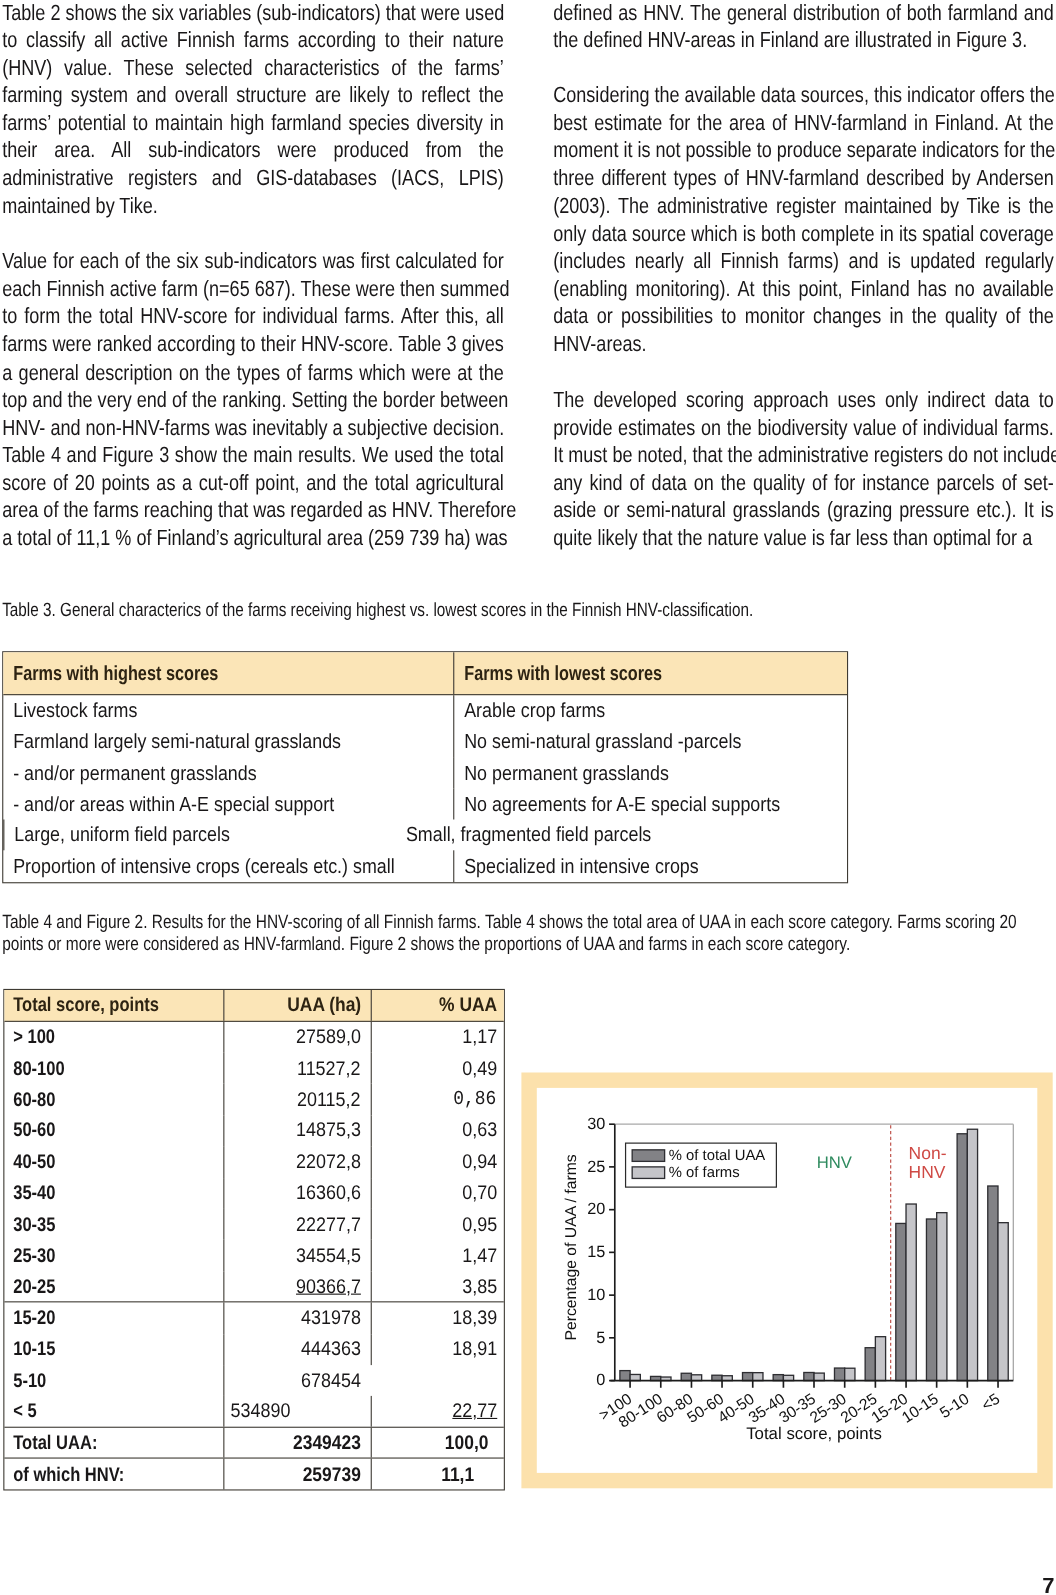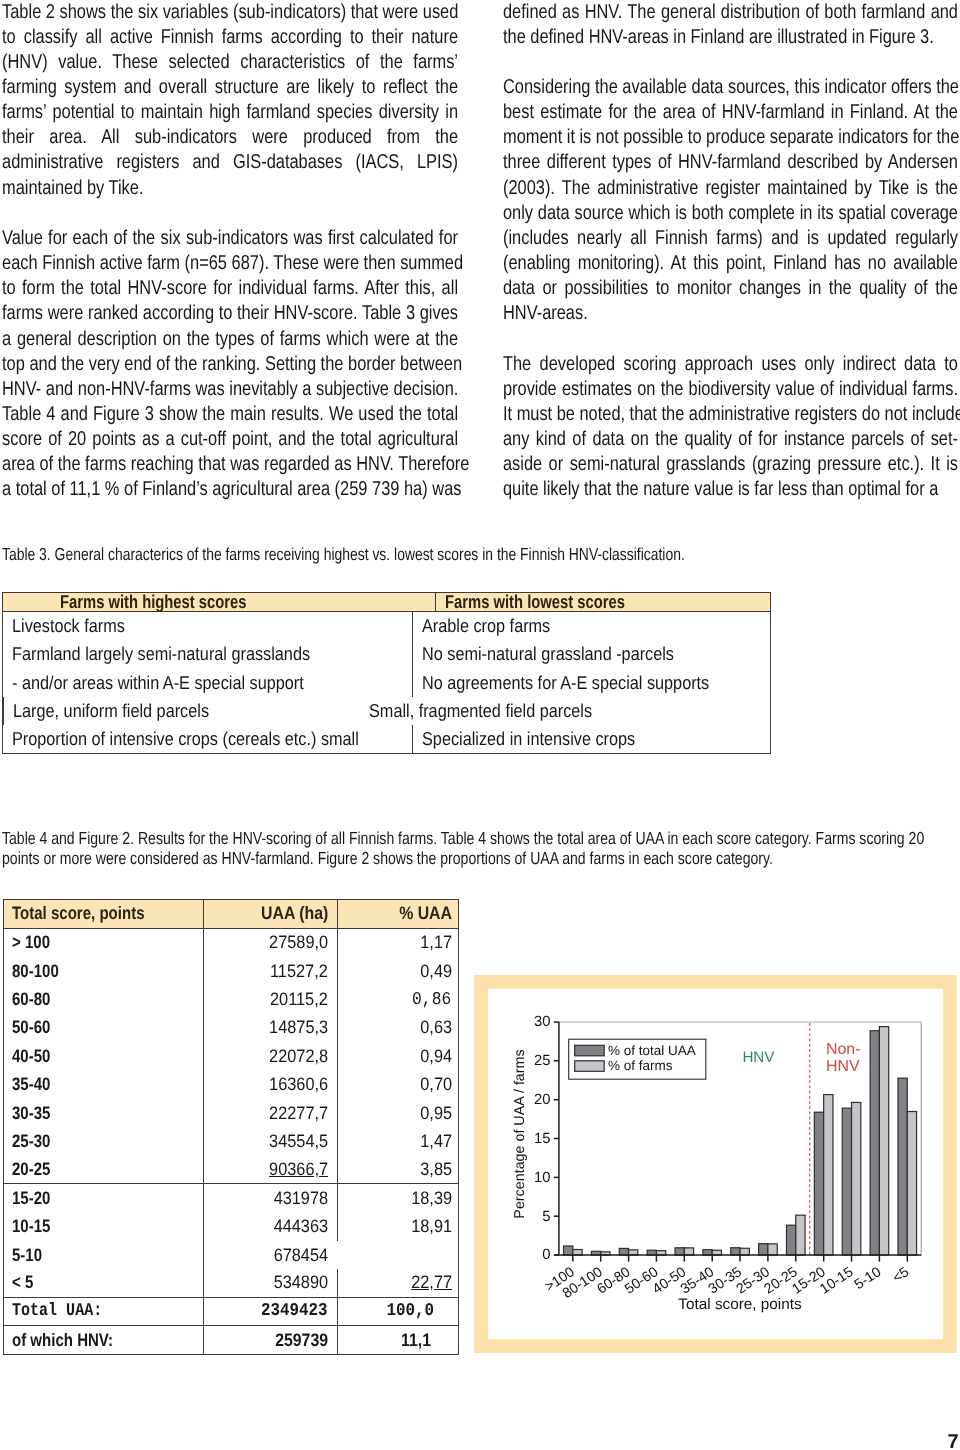--- a/index.html
+++ b/index.html
@@ -91,21 +91,21 @@
         <span class="ln">It must be noted, that the administrative registers do not include</span>
         <span class="ln">any kind of data on the quality of for instance parcels of set-</span>
         <span class="ln">aside or semi-natural grasslands (grazing pressure etc.). It is</span>
         <span class="ln last">quite likely that the nature value is far less than optimal for a</span>
       </div>
     </div>
 <div class="caption" style="left:2px;top:543.5px;width:860px;transform:scaleX(0.8);font-size:17.4px;line-height:21.5px;">
       <span class="cln">Table 3. General characterics of the farms receiving highest vs. lowest scores in the Finnish HNV-classification.</span>
     </div>
     <div class="tbl" style="left:2.0px;top:592.0px;width:769.0px;">
-      <div class="trow hdr" style="height:19px;border-bottom:1.4px solid #3e3a33;padding-left:48px;">
+      <div class="trow hdr" style="height:39px;border-bottom:1.4px solid #3e3a33;">
         <div class="tcell" style="width:409.0px;padding-left:9px;">
           <span class="ci" style="transform:scaleX(0.795);font-size:18.6px;">Farms with highest scores</span>
         </div>
         <div class="tcell" style="width:357.2px;padding-left:9px;border-left:1.4px solid #3e3a33;">
           <span class="ci" style="transform:scaleX(0.795);font-size:18.6px;">Farms with lowest scores</span>
         </div>
       </div>
       <div class="trow" style="height:28.3px;">
         <div class="tcell" style="width:409.0px;padding-left:9px;">
           <span class="ci" style="transform:scaleX(0.874);font-size:18.6px;">Livestock farms</span>
@@ -113,20 +113,28 @@
         <div class="tcell" style="width:357.2px;padding-left:9px;border-left:1.4px solid #3e3a33;">
           <span class="ci" style="transform:scaleX(0.874);font-size:18.6px;">Arable crop farms</span>
         </div>
       </div>
       <div class="trow" style="height:28.3px;">
         <div class="tcell" style="width:409.0px;padding-left:9px;">
           <span class="ci" style="transform:scaleX(0.874);font-size:18.6px;">Farmland largely semi-natural grasslands</span>
         </div>
         <div class="tcell" style="width:357.2px;padding-left:9px;border-left:1.4px solid #3e3a33;">
           <span class="ci" style="transform:scaleX(0.874);font-size:18.6px;">No semi-natural grassland -parcels</span>
+        </div>
+      </div>
+      <div class="trow" style="height:28.3px;">
+        <div class="tcell" style="width:409.0px;padding-left:9px;">
+          <span class="ci" style="transform:scaleX(0.874);font-size:18.6px;">- and/or permanent grasslands</span>
+        </div>
+        <div class="tcell" style="width:357.2px;padding-left:9px;border-left:1.4px solid #3e3a33;">
+          <span class="ci" style="transform:scaleX(0.874);font-size:18.6px;">No permanent grasslands</span>
         </div>
       </div>
       <div class="trow" style="height:28.3px;">
         <div class="tcell" style="width:409.0px;padding-left:9px;">
           <span class="ci" style="transform:scaleX(0.874);font-size:18.6px;">- and/or areas within A-E special support</span>
         </div>
         <div class="tcell" style="width:357.2px;padding-left:9px;border-left:1.4px solid #3e3a33;">
           <span class="ci" style="transform:scaleX(0.874);font-size:18.6px;">No agreements for A-E special supports</span>
         </div>
       </div>
@@ -292,35 +300,35 @@
           <span class="ci" style="transform:scaleX(0.906);transform-origin:100% 50%;font-size:18.0px;">678454</span>
         </div>
         <div class="tcell" style="width:120.59999999999998px;justify-content:flex-end;padding-right:5.5px;border-left:1.4px solid #3e3a33;margin-top:44px;">
           <span class="ci" style="transform:scaleX(0.906);transform-origin:100% 50%;font-size:18.0px;">28,88</span>
         </div>
       </div>
       <div class="trow" style="height:28.4px;border-bottom:1.4px solid #3e3a33;">
         <div class="tcell" style="width:199.0px;justify-content:flex-start;padding-left:8.5px;">
           <span class="ci" style="transform:scaleX(0.835);transform-origin:0 50%;font-size:18.0px;font-weight:bold;">&lt; 5</span>
         </div>
-        <div class="tcell" style="width:134.0px;justify-content:flex-end;padding-right:8.7px;border-left:1.4px solid #3e3a33;">
+        <div class="tcell" style="width:134.0px;justify-content:flex-start;padding-right:8.7px;border-left:1.4px solid #3e3a33;">
           <span class="ci" style="transform:scaleX(0.906);transform-origin:100% 50%;font-size:18.0px;">534890</span>
         </div>
         <div class="tcell" style="width:120.59999999999998px;justify-content:flex-end;padding-right:5.5px;border-left:1.4px solid #3e3a33;text-decoration:underline;">
           <span class="ci" style="transform:scaleX(0.906);transform-origin:100% 50%;font-size:18.0px;">22,77</span>
         </div>
       </div>
-      <div class="trow" style="height:28.4px;border-bottom:1.4px solid #3e3a33;font-family:Liberation Mono, monospace;">
+      <div class="trow" style="height:28.4px;border-bottom:1.4px solid #3e3a33;">
         <div class="tcell" style="width:199.0px;justify-content:flex-start;padding-left:8.5px;">
           <span class="ci" style="transform:scaleX(0.835);transform-origin:0 50%;font-size:18.0px;font-weight:bold;">Total UAA:</span>
         </div>
         <div class="tcell" style="width:134.0px;justify-content:flex-end;padding-right:8.7px;border-left:1.4px solid #3e3a33;">
           <span class="ci" style="transform:scaleX(0.881);transform-origin:100% 50%;font-size:18.0px;font-weight:bold;">2349423</span>
         </div>
-        <div class="tcell" style="width:120.59999999999998px;justify-content:flex-end;padding-right:23px;border-left:1.4px solid #3e3a33;">
+        <div class="tcell" style="width:120.59999999999998px;justify-content:flex-end;padding-right:13px;border-left:1.4px solid #3e3a33;">
           <span class="ci" style="transform:scaleX(0.881);transform-origin:100% 50%;font-size:18.0px;font-weight:bold;">100,0</span>
         </div>
       </div>
       <div class="trow" style="height:28.4px;">
         <div class="tcell" style="width:199.0px;justify-content:flex-start;padding-left:8.5px;text-align:right;">
           <span class="ci" style="transform:scaleX(0.835);transform-origin:0 50%;font-size:18.0px;font-weight:bold;">of which HNV:</span>
         </div>
         <div class="tcell" style="width:134.0px;justify-content:flex-end;padding-right:8.7px;border-left:1.4px solid #3e3a33;">
           <span class="ci" style="transform:scaleX(0.881);transform-origin:100% 50%;font-size:18.0px;font-weight:bold;">259739</span>
         </div>

